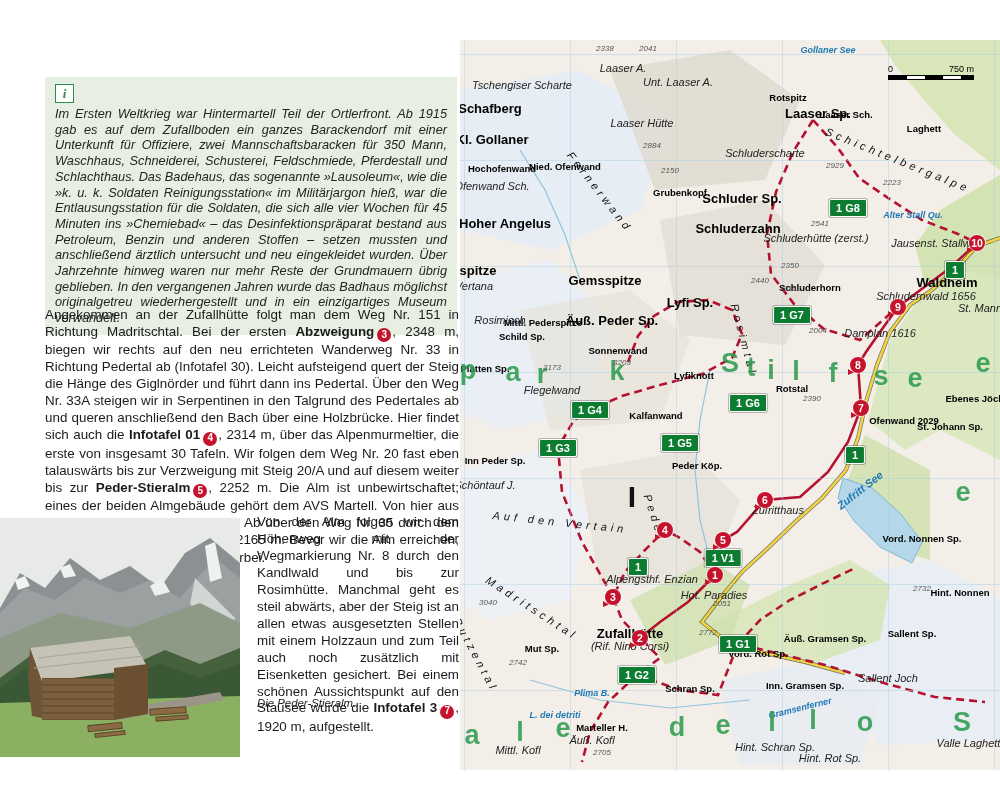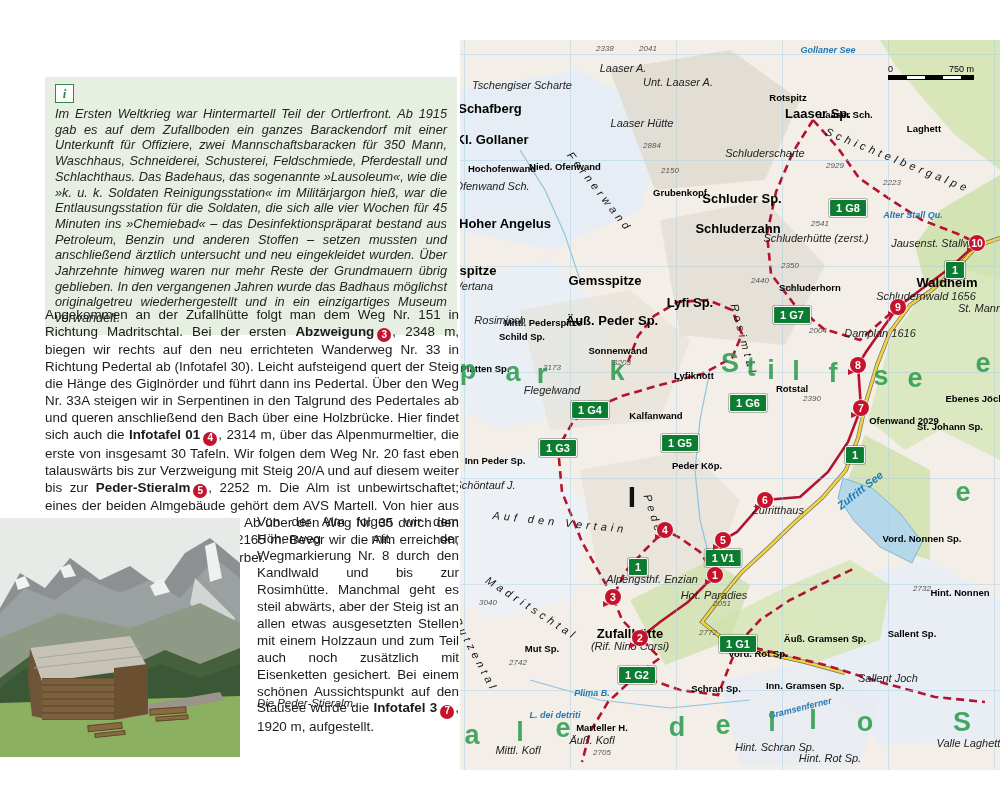--- a/index.html
+++ b/index.html
@@ -223,21 +223,21 @@
       <span class="mlbl lbl-peak" style="left: 444px; top: 380px;">Ofenwand 2029</span>
       <span class="mlbl lbl-peak" style="left: 490px; top: 386px;">St. Johann Sp.</span>
       <span class="mlbl lbl-peak" style="left: 516px; top: 358px;">Ebenes Jöchl</span>
       <span class="mlbl lbl-peak" style="left: 462px; top: 498px;">Vord. Nonnen Sp.</span>
       <span class="mlbl lbl-peak" style="left: 500px; top: 552px;">Hint. Nonnen</span>
       <span class="mlbl lbl-peak" style="left: 365px; top: 598px;">Äuß. Gramsen Sp.</span>
       <span class="mlbl lbl-peak" style="left: 452px; top: 593px;">Sallent Sp.</span>
       <span class="mlbl lbl-peak" style="left: 298px; top: 613px;">Vord. Rot Sp.</span>
       <span class="mlbl lbl-peak" style="left: 345px; top: 645px;">Inn. Gramsen Sp.</span>
       <span class="mlbl lbl-place" style="left: 428px; top: 638px;">Sallent Joch</span>
-      <span class="mlbl lbl-peak" style="left: 256px; top: 648px;">Schran Sp.</span>
+      <span class="mlbl lbl-peak" style="left: 230px; top: 648px;">Schran Sp.</span>
       <span class="mlbl lbl-place" style="left: 315px; top: 707px;">Hint. Schran Sp.</span>
       <span class="mlbl lbl-place" style="left: 370px; top: 718px;">Hint. Rot Sp.</span>
       <span class="mlbl lbl-place" style="left: 510px; top: 703px;">Valle Laghett.</span>
       <span class="mlbl lbl-water" style="left: 340px; top: 668px; transform: translate(-50%, -50%) rotate(-14deg);">Gramsenferner</span>
       <span class="mlbl lbl-water" style="left: 132px; top: 653px;">Plima B.</span>
       <span class="mlbl lbl-water" style="left: 95px; top: 675px;">L. dei detriti</span>
       <span class="mlbl lbl-peak-lg" style="left: 170px; top: 593px;">Zufallhütte</span>
       <span class="mlbl lbl-place" style="left: 170px; top: 606px;">(Rif. Nino Corsi)</span>
       <span class="mlbl lbl-peak" style="left: 142px; top: 687px;">Marteller H.</span>
       <span class="mlbl lbl-place" style="left: 132px; top: 700px;">Äuß. Kofl</span>

